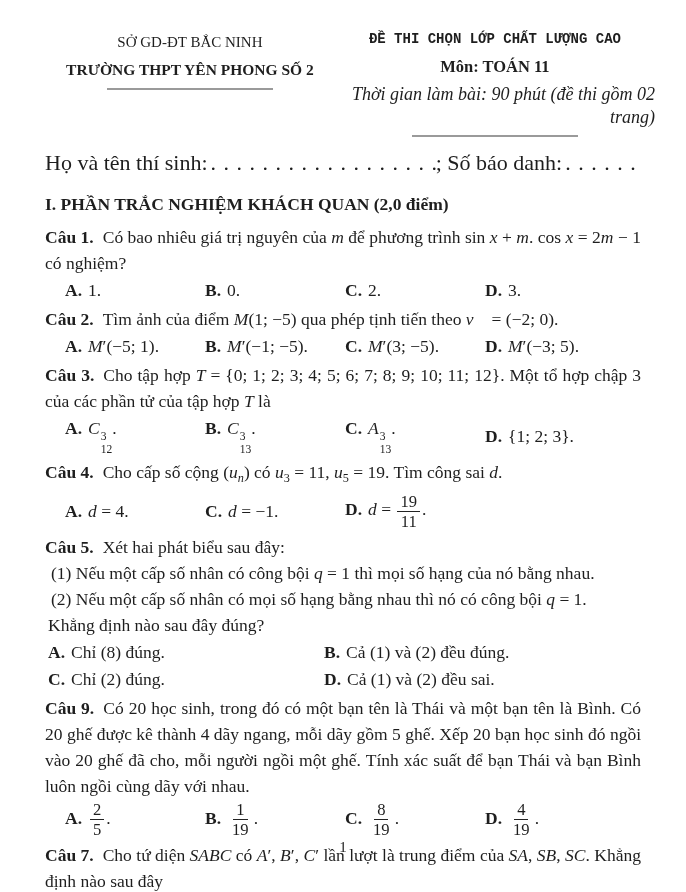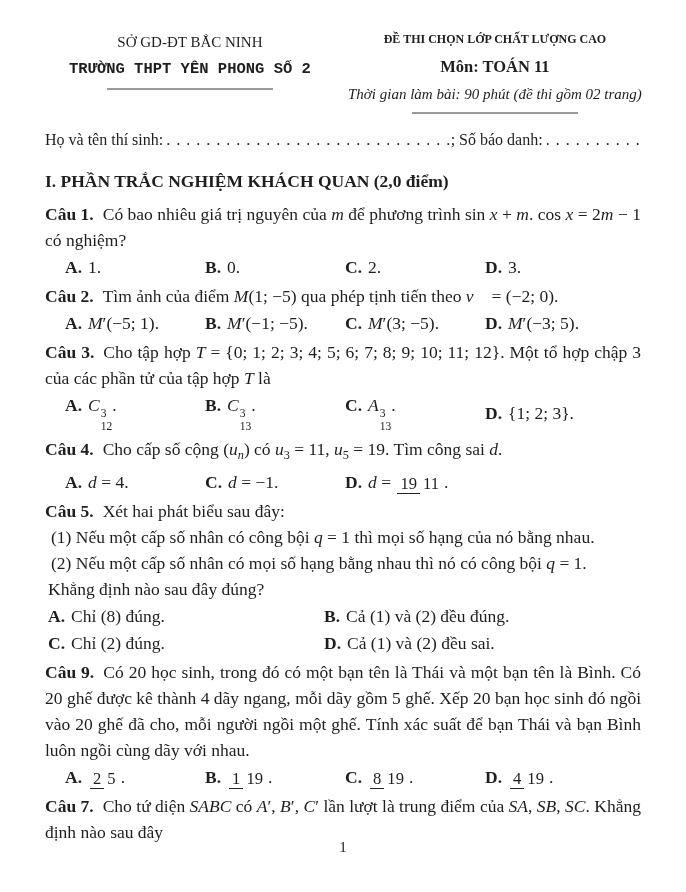--- a/index.html
+++ b/index.html
@@ -12,51 +12,51 @@
     font-family:"Liberation Serif","DejaVu Serif",serif;
     font-size:17.5px;
     line-height:26px;
     padding:28px 45px 60px 45px;
     overflow:hidden;
   }
   
   .header { display:flex; justify-content:space-between; margin-right:-14px; }
   .h-left { width:306px; text-align:center; padding-top:3px; line-height:23px; }
   .dept   { font-size:15px; }
-  .school { font-size:15.5px; font-weight:700; margin-top:4px;font-family:Liberation Mono, monospace; }
+  .school { font-size:15.5px; font-weight:700; margin-top:4px; }
   .rule   { height:2px; background:#9a9a9a; }
   .h-left .rule  { width:166px; margin:7px auto 0; }
   .h-right { width:338px; text-align:center; line-height:23px; }
-  .title    { font-size:12px; font-weight:700; }
+  .title    { font-size:14px; font-weight:700;font-family:Liberation Mono, monospace; }
   .subject  { font-size:16.5px; font-weight:700; margin-top:4px; }
-  .duration { font-style:italic; font-size:15px; margin-top:5px; }
+  .duration { font-style:italic; font-size:18px; margin-top:5px;text-align:right; }
   .date     { font-size:16px; font-weight:700; margin-top:4px; }
   .h-right .rule { width:166px; margin:6px auto 0; }
   
-  .candidate { display:flex; align-items:baseline; margin-top:13px; font-size:16px; }
+  .candidate { display:flex; align-items:baseline; margin-top:13px; font-size:22px; }
   .candidate .lbl { white-space:nowrap; }
   .dots { overflow:hidden; white-space:nowrap; letter-spacing:1px; flex:3.2 1 0; min-width:0; padding:0 3px; }
   .dots.short { flex:1.05 1 0; }
   
   .section-title { font-weight:700; font-size:17.5px; margin:15px 0 7px; }
   .q { margin-top:3px; }
   .qbody { text-align:justify; }
   .qlabel { margin-right:9px; }
   .opts { display:grid; grid-template-columns:140px 140px 140px 1fr; padding-left:20px; align-items:center; margin:1px 0; }
   .opts.two { grid-template-columns:276px 1fr; padding-left:3px; }
   .olabel { margin-right:6px; font-weight:700; }
   .stmt  { padding-left:6px; text-align:justify; }
   .fline { padding-left:3px; }
   
   .i { font-style:italic; }
   .sub { font-size:0.7em; vertical-align:-0.3em; }
   .sub.i { font-style:italic; }
   .ss { display:inline-flex; flex-direction:column; align-items:flex-start;
         font-size:0.66em; line-height:1.12; vertical-align:-0.55em; margin-left:1px; }
-  .frac { display:inline-flex; flex-direction:row; align-items:center; text-align:center;
+  .frac { display:inline-flex; flex-direction:column; align-items:center; text-align:center;
           font-size:0.95em; line-height:1.15; vertical-align:middle; margin:0 2px; }
   .fnum { padding:0 3px; border-bottom:1px solid #222; }
   .fden { padding:0 3px; }
   
   .page-number { position:absolute; left:0; right:0; bottom:32px; text-align:center; font-size:15px; }
 </style>
 </head>
 <body>
 
 <div class="page">

